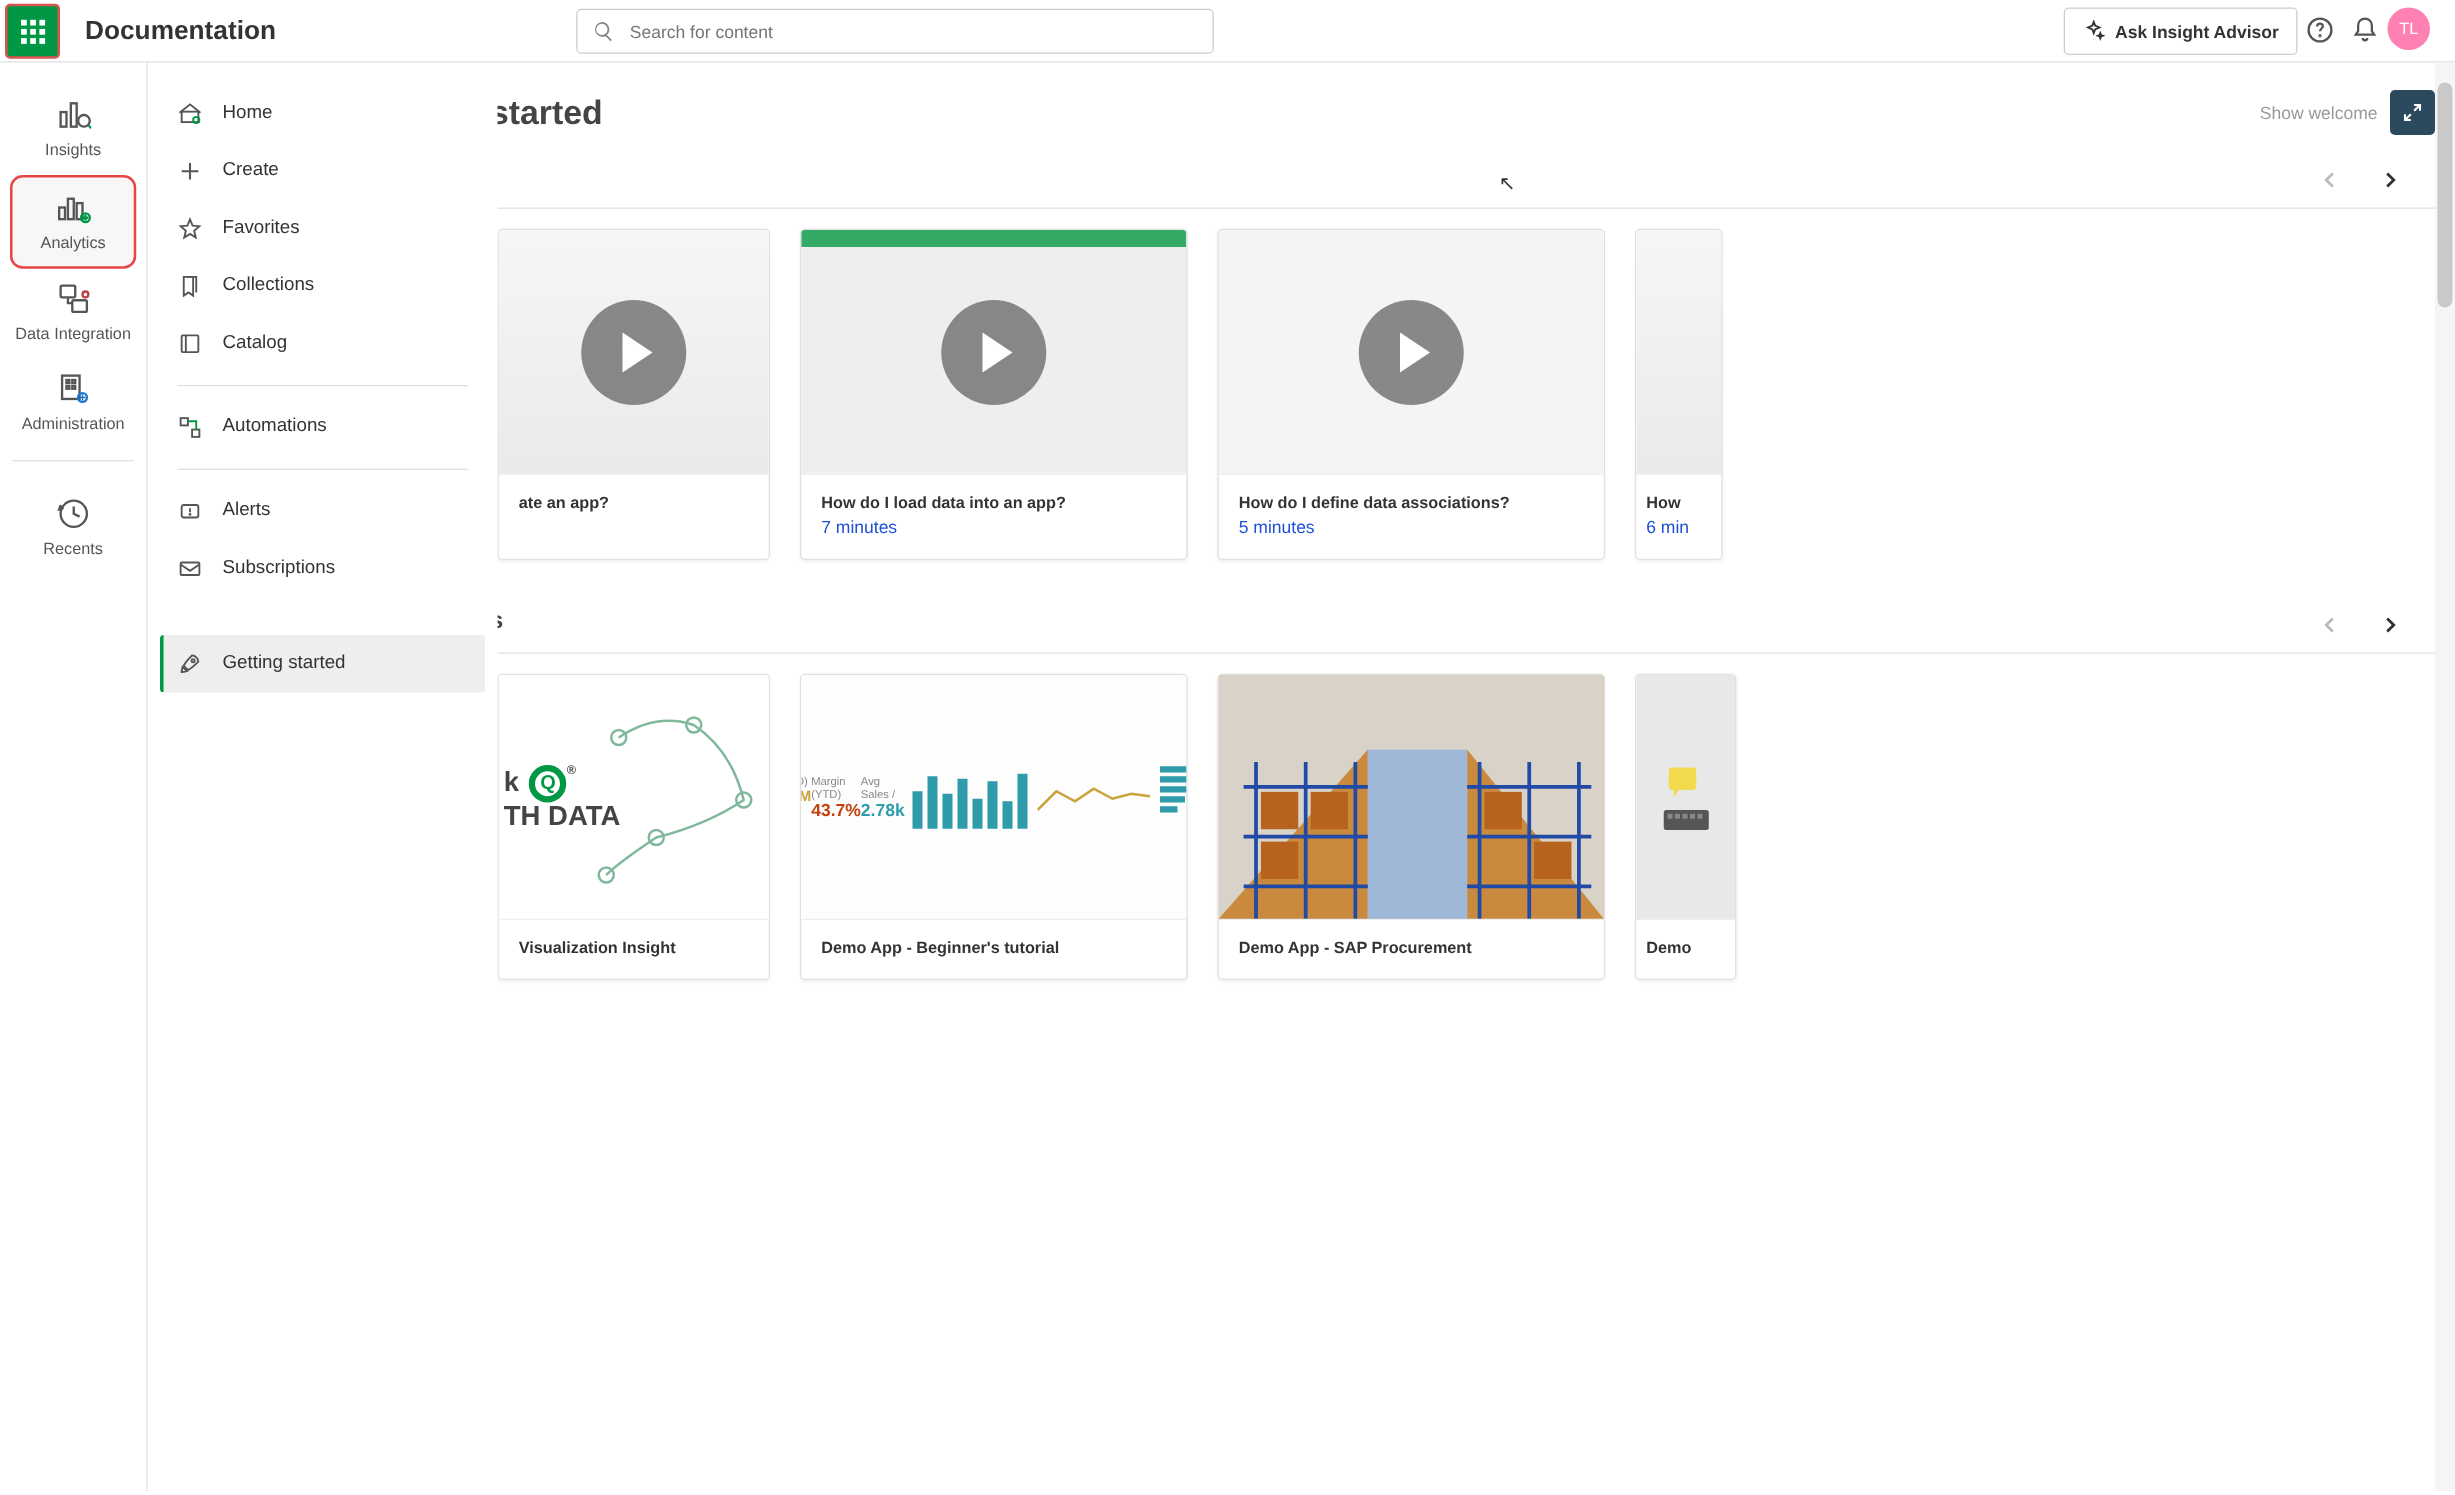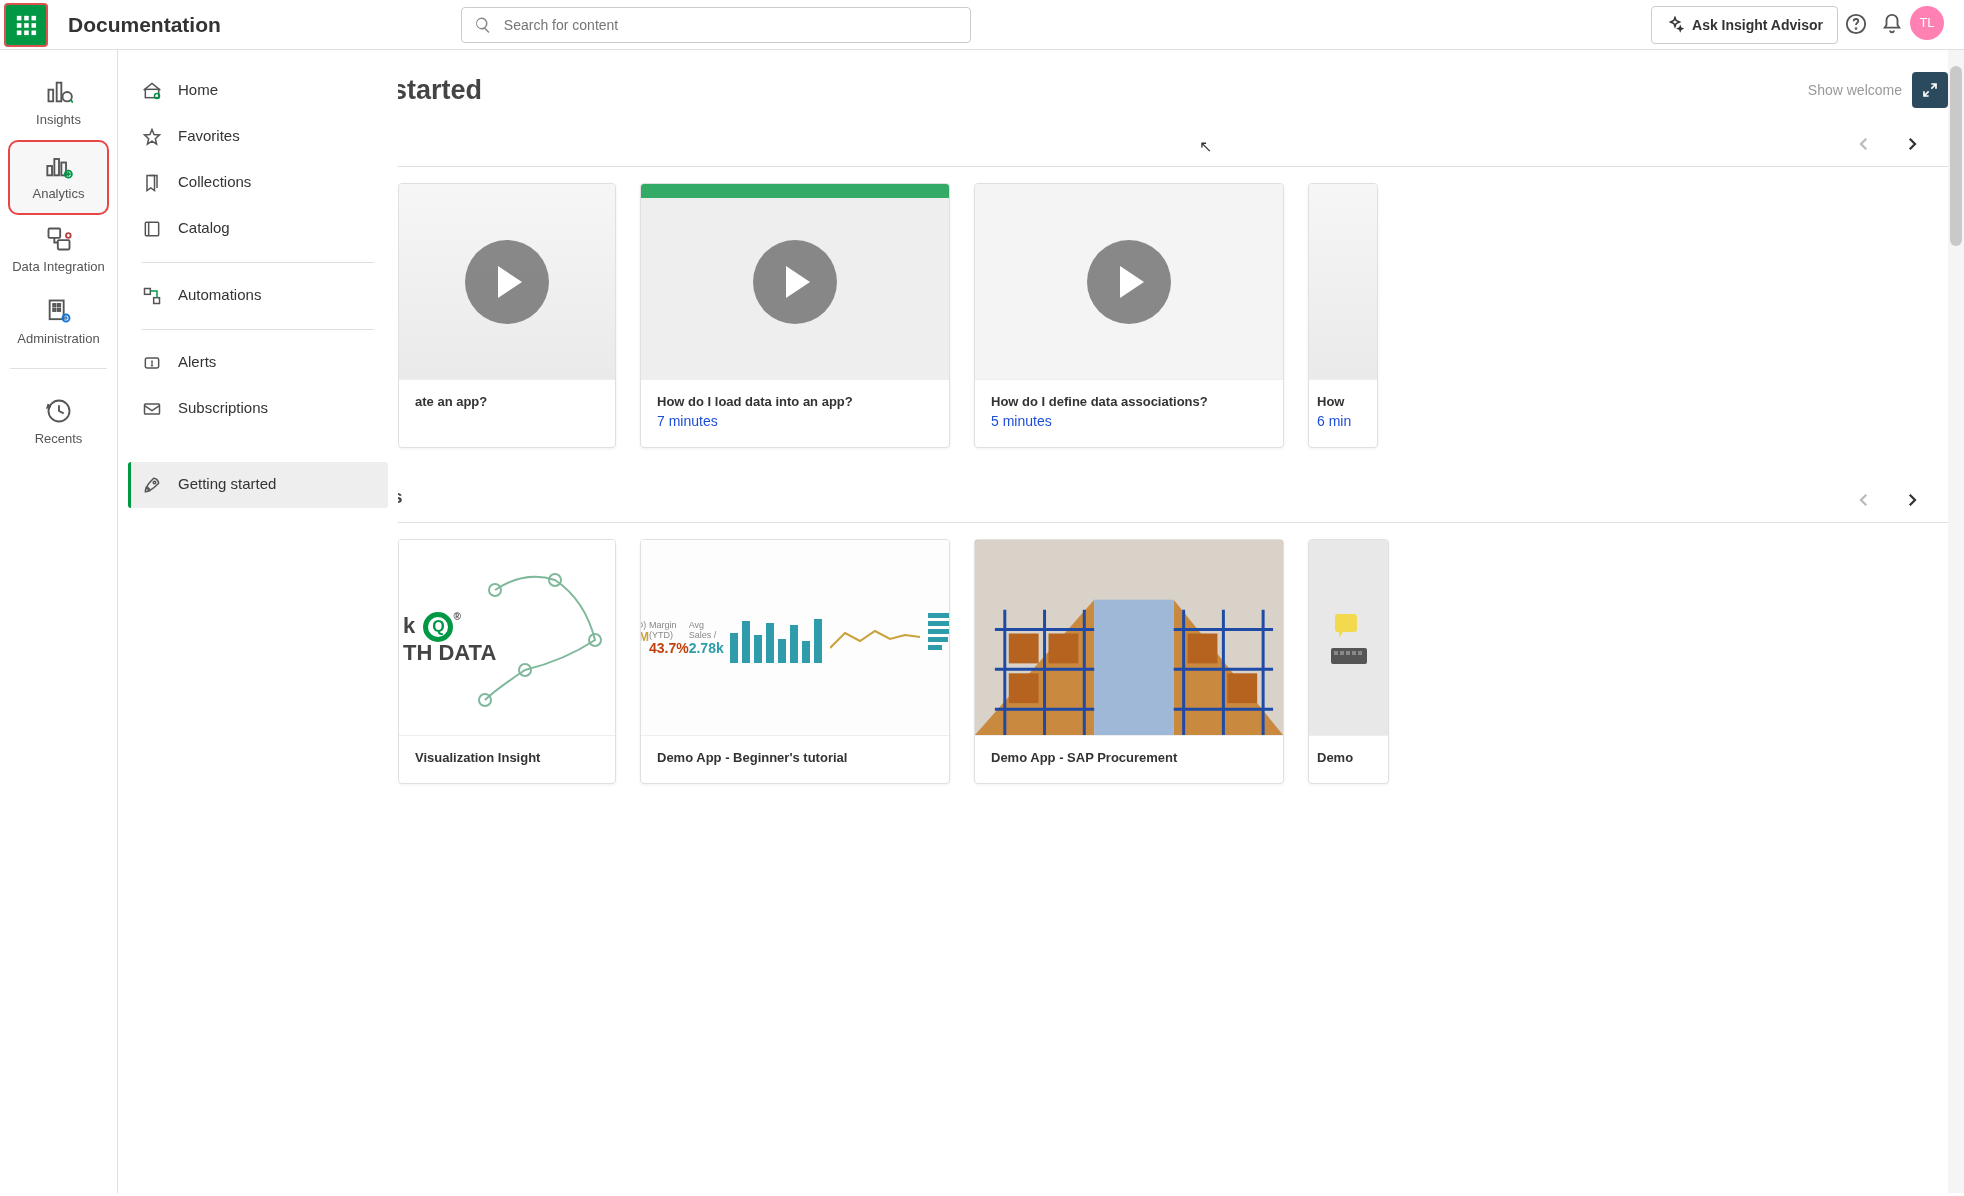--- a/index.html
+++ b/index.html
@@ -233,20 +233,26 @@
   </div>
 
   <div class="secondary-nav">
     <div class="sn-item">
       <svg viewBox="0 0 24 24" fill="none" stroke-width="1.8">
           <rect x="4" y="10" width="16" height="10" stroke="#555"></rect>
           <path d="M2 11l10-8 10 8" stroke="#555"></path>
           <circle cx="18" cy="18" r="3" stroke="#009845"></circle>
         </svg>
       <span>Home</span>
+    </div>
+    <div class="sn-item">
+      <svg viewBox="0 0 24 24" fill="none" stroke="#555" stroke-width="2">
+          <path d="M12 4v16M4 12h16"></path>
+        </svg>
+      <span>Create</span>
     </div>
     <div class="sn-item">
       <svg viewBox="0 0 24 24" fill="none" stroke="#555" stroke-width="1.8">
           <path d="M12 3l2.5 6 6.5.5-5 4.5 1.5 6.5L12 17l-5.5 3.5L8 14 3 9.5l6.5-.5z"></path>
         </svg>
       <span>Favorites</span>
     </div>
     <div class="sn-item">
       <svg viewBox="0 0 24 24" fill="none" stroke="#555" stroke-width="1.8">
           <path d="M6 3h9v18l-4.5-3L6 21z"></path>

